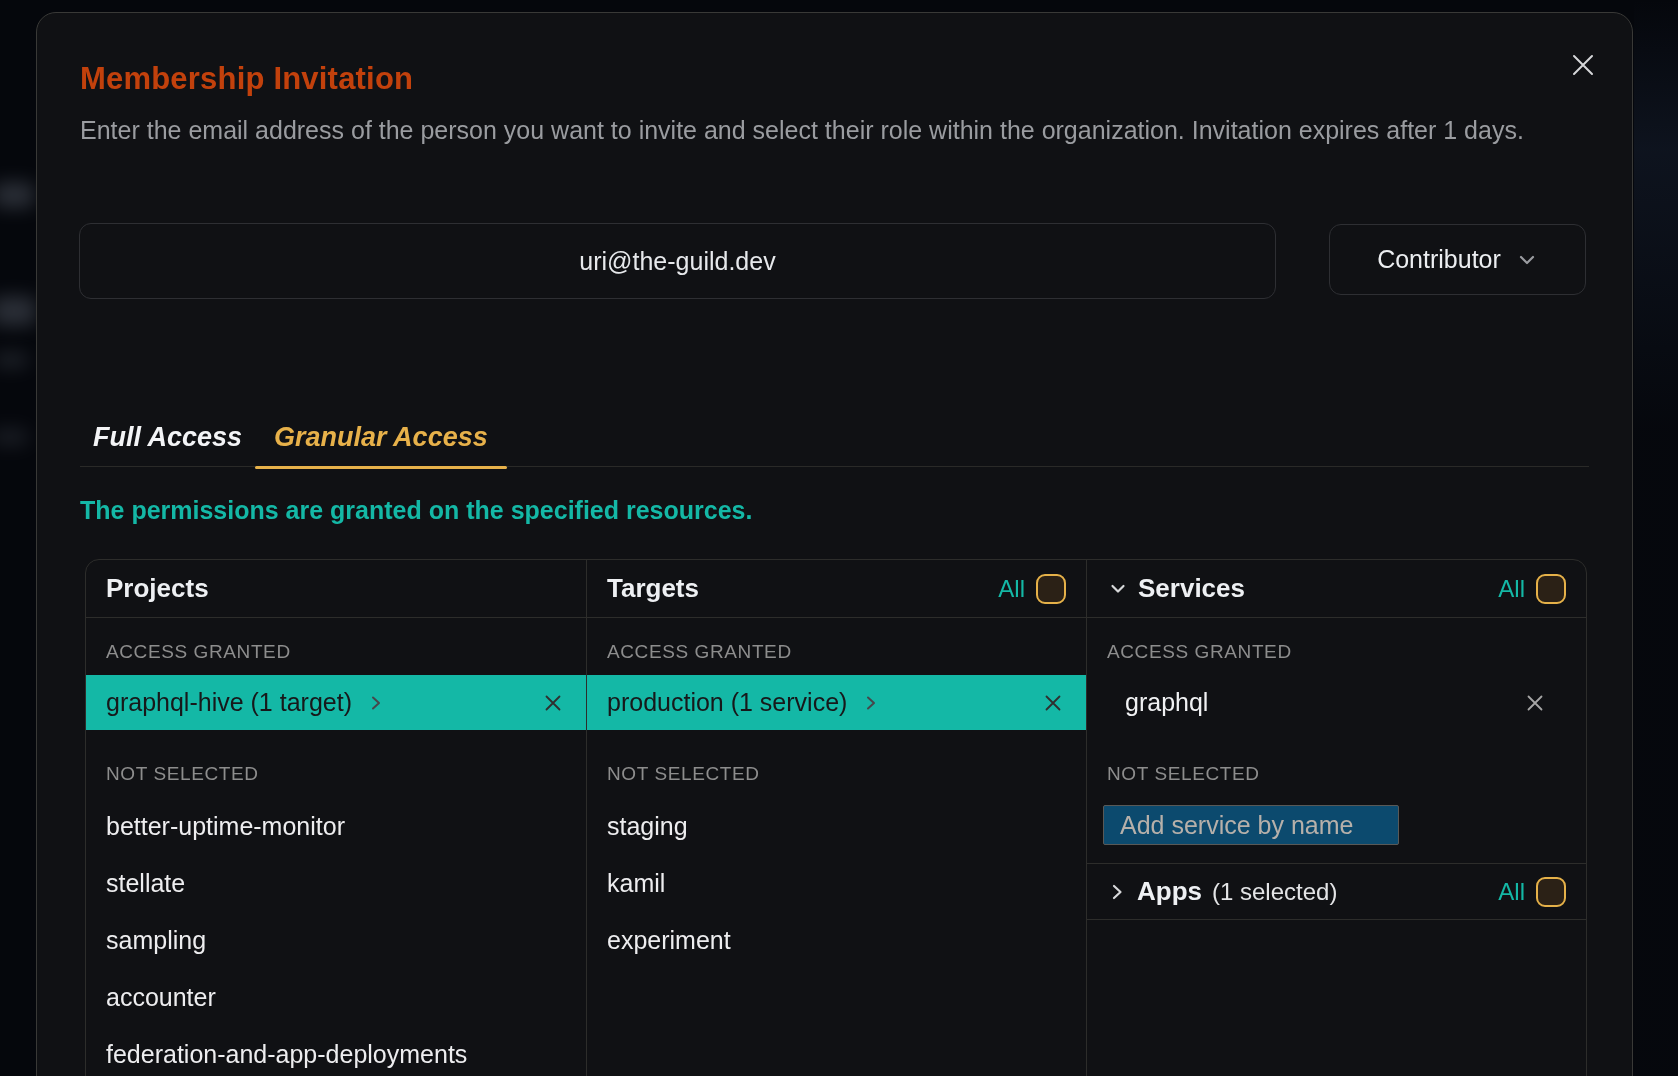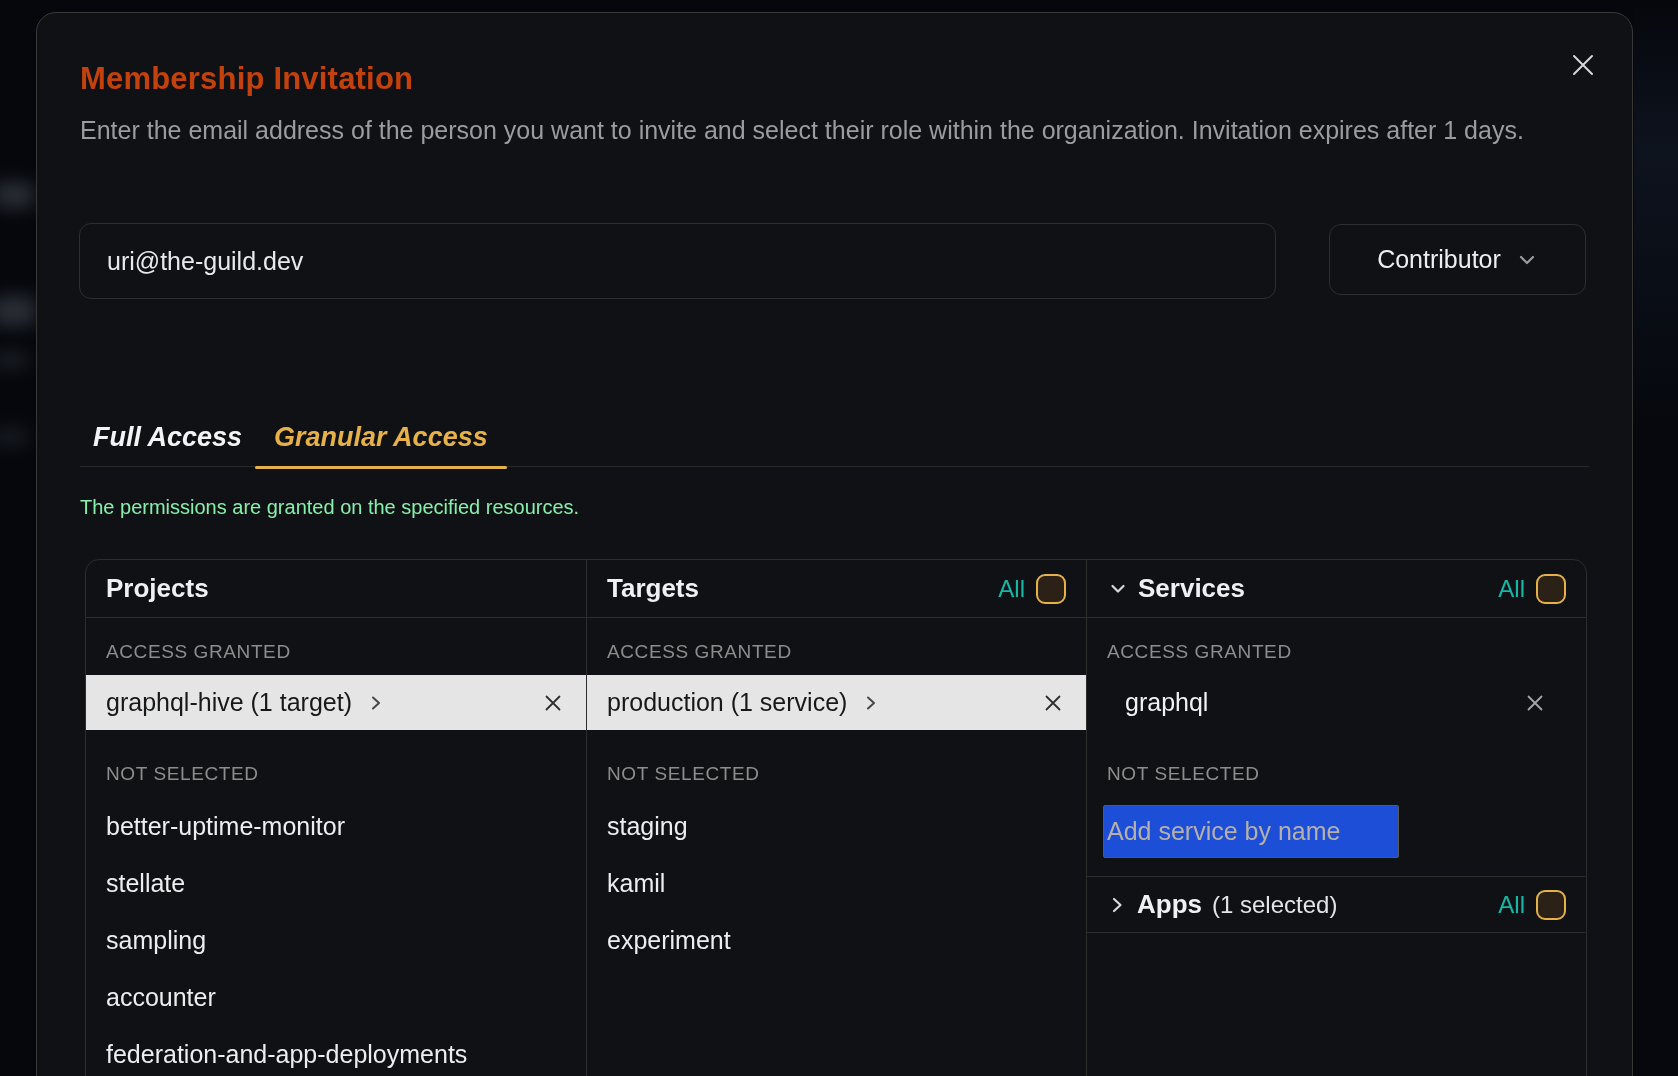--- a/index.html
+++ b/index.html
@@ -30,81 +30,82 @@
   .modal-title { position:absolute; left:43px; top:48px; font-size:31px; font-weight:700;
     color:#c2410c; letter-spacing:.2px; }
   .modal-desc { position:absolute; left:43px; top:98px; width:1452px; font-size:25px;
     line-height:38px; color:#9a9ca0; font-weight:400; }
 
   .email-input {
     position:absolute; left:42px; top:210px; width:1197px; height:76px;
     background:transparent; border:1px solid #2e2f33; border-radius:12px;
     color:#e7e9ec; font-size:25px; padding:0 27px; outline:none;
     font-family:"Liberation Sans","DejaVu Sans",sans-serif;
+    text-align:center;
   }
   .role-select {
     position:absolute; left:1292px; top:211px; width:257px; height:71px;
     border:1px solid #2e2f33; border-radius:12px;
     display:flex; align-items:center; justify-content:center; gap:15px;
     font-size:25px; color:#eceef1; cursor:pointer;
   }
   .chev { display:inline-block; flex:none; }
 
   
   .tabbar { position:absolute; left:43px; top:396px; width:1509px; height:58px;
     display:flex; align-items:center; border-bottom:1px solid #2a2a28;font-style:italic; }
   .tab { height:58px; display:flex; align-items:center; font-size:27px; font-weight:700;
     cursor:pointer; position:relative; }
   .tab-full { padding:0 13px; color:#f3f4f6; }
   .tab-granular { padding:0 19px; color:#e7b14a; }
   .tab-granular::after { content:""; position:absolute; left:0; right:0; bottom:-2px;
     height:3px; background:#e7b14a; border-radius:2px; }
 
-  .perm-hint { position:absolute; left:43px; top:483px; font-size:20px; color:#86efac; }
+  .perm-hint { position:absolute; left:43px; top:483px; font-size:25px; color:#14b8a6;font-weight:bold; }
 
   
   .rtable {
     position:absolute; left:48px; top:546px; width:1502px; height:560px;
     border:1px solid #2d2d2b; border-radius:14px; display:flex; overflow:hidden;
   }
   .rcol { width:500px; flex:none; display:flex; flex-direction:column; }
   .rcol + .rcol { border-left:1px solid #2d2d2b; }
   .rcol-head { height:58px; flex:none; border-bottom:1px solid #2d2d2b;
     display:flex; align-items:center; padding:0 20px; }
   .rcol-title { font-size:26px; font-weight:700; color:#eef0f3; }
   .head-spacer { flex:1; }
   .all-label { font-size:24px; color:#14b8a6; margin-right:11px; }
   .gold-checkbox { width:30px; height:30px; border:2px solid #e5b149; border-radius:9px;
     background:#2b2116; flex:none; cursor:pointer; }
 
   .sec-label { margin:24px 20px 0; font-size:19px; line-height:20px; color:#8d8d8d;
     letter-spacing:.6px; }
   .sec-label.not-sel { margin-top:34px; }
 
-  .sel-row { margin-top:13px; height:55px; flex:none; background:#e5e5e5;
+  .sel-row { margin-top:13px; height:55px; flex:none; background:#14b8a6;
     display:flex; align-items:center; padding:0 20px; cursor:pointer; }
   .sel-row .name { font-size:25px; color:#17181a; }
   .sel-row .drill { margin-left:15px; color:#46474b; }
   .row-spacer { flex:1; }
   .row-x { width:26px; height:26px; display:flex; align-items:center; justify-content:center;
     cursor:pointer; color:#2f2f2f; }
 
   .plain-row { margin-top:13px; height:55px; flex:none;
     display:flex; align-items:center; padding:0 38px; }
   .plain-row .name { font-size:25px; color:#f0f1f3; }
   .plain-row .row-x { color:#a6a6a6; }
 
   .item-list { margin-top:14px; display:flex; flex-direction:column; }
   .item { height:57px; flex:none; display:flex; align-items:center; padding:0 20px;
     font-size:25px; color:#ededef; cursor:pointer; }
 
   .add-service {
-    margin:21px 0 0 16px; width:296px; height:53px; flex:none;
-    background:#1d4ed8; border:1px solid #59595б; border:1px solid #595957; border-radius:2px;
-    color:#b6b0aa; font-size:25px; padding:0 3px; outline:none;
+    margin:21px 0 0 16px; width:296px; height:40px; flex:none;
+    background:#0c4a6e; border:1px solid #59595б; border:1px solid #595957; border-radius:2px;
+    color:#b6b0aa; font-size:25px; padding:0 16px; outline:none;
     font-family:"Liberation Sans","DejaVu Sans",sans-serif;
   }
   .add-service::placeholder { color:#b6b0aa; opacity:1; }
 
   .apps-row { margin-top:18px; height:57px; flex:none;
     border-top:1px solid #2d2d2b; border-bottom:1px solid #2d2d2b;
     display:flex; align-items:center; padding:16px 20px; cursor:pointer; }
   .apps-row .apps-name { font-size:26px; font-weight:700; color:#eef0f3; margin-left:10px; }
   .apps-row .apps-count { font-size:24px; color:#e3e4e6; margin-left:10px; }
 

